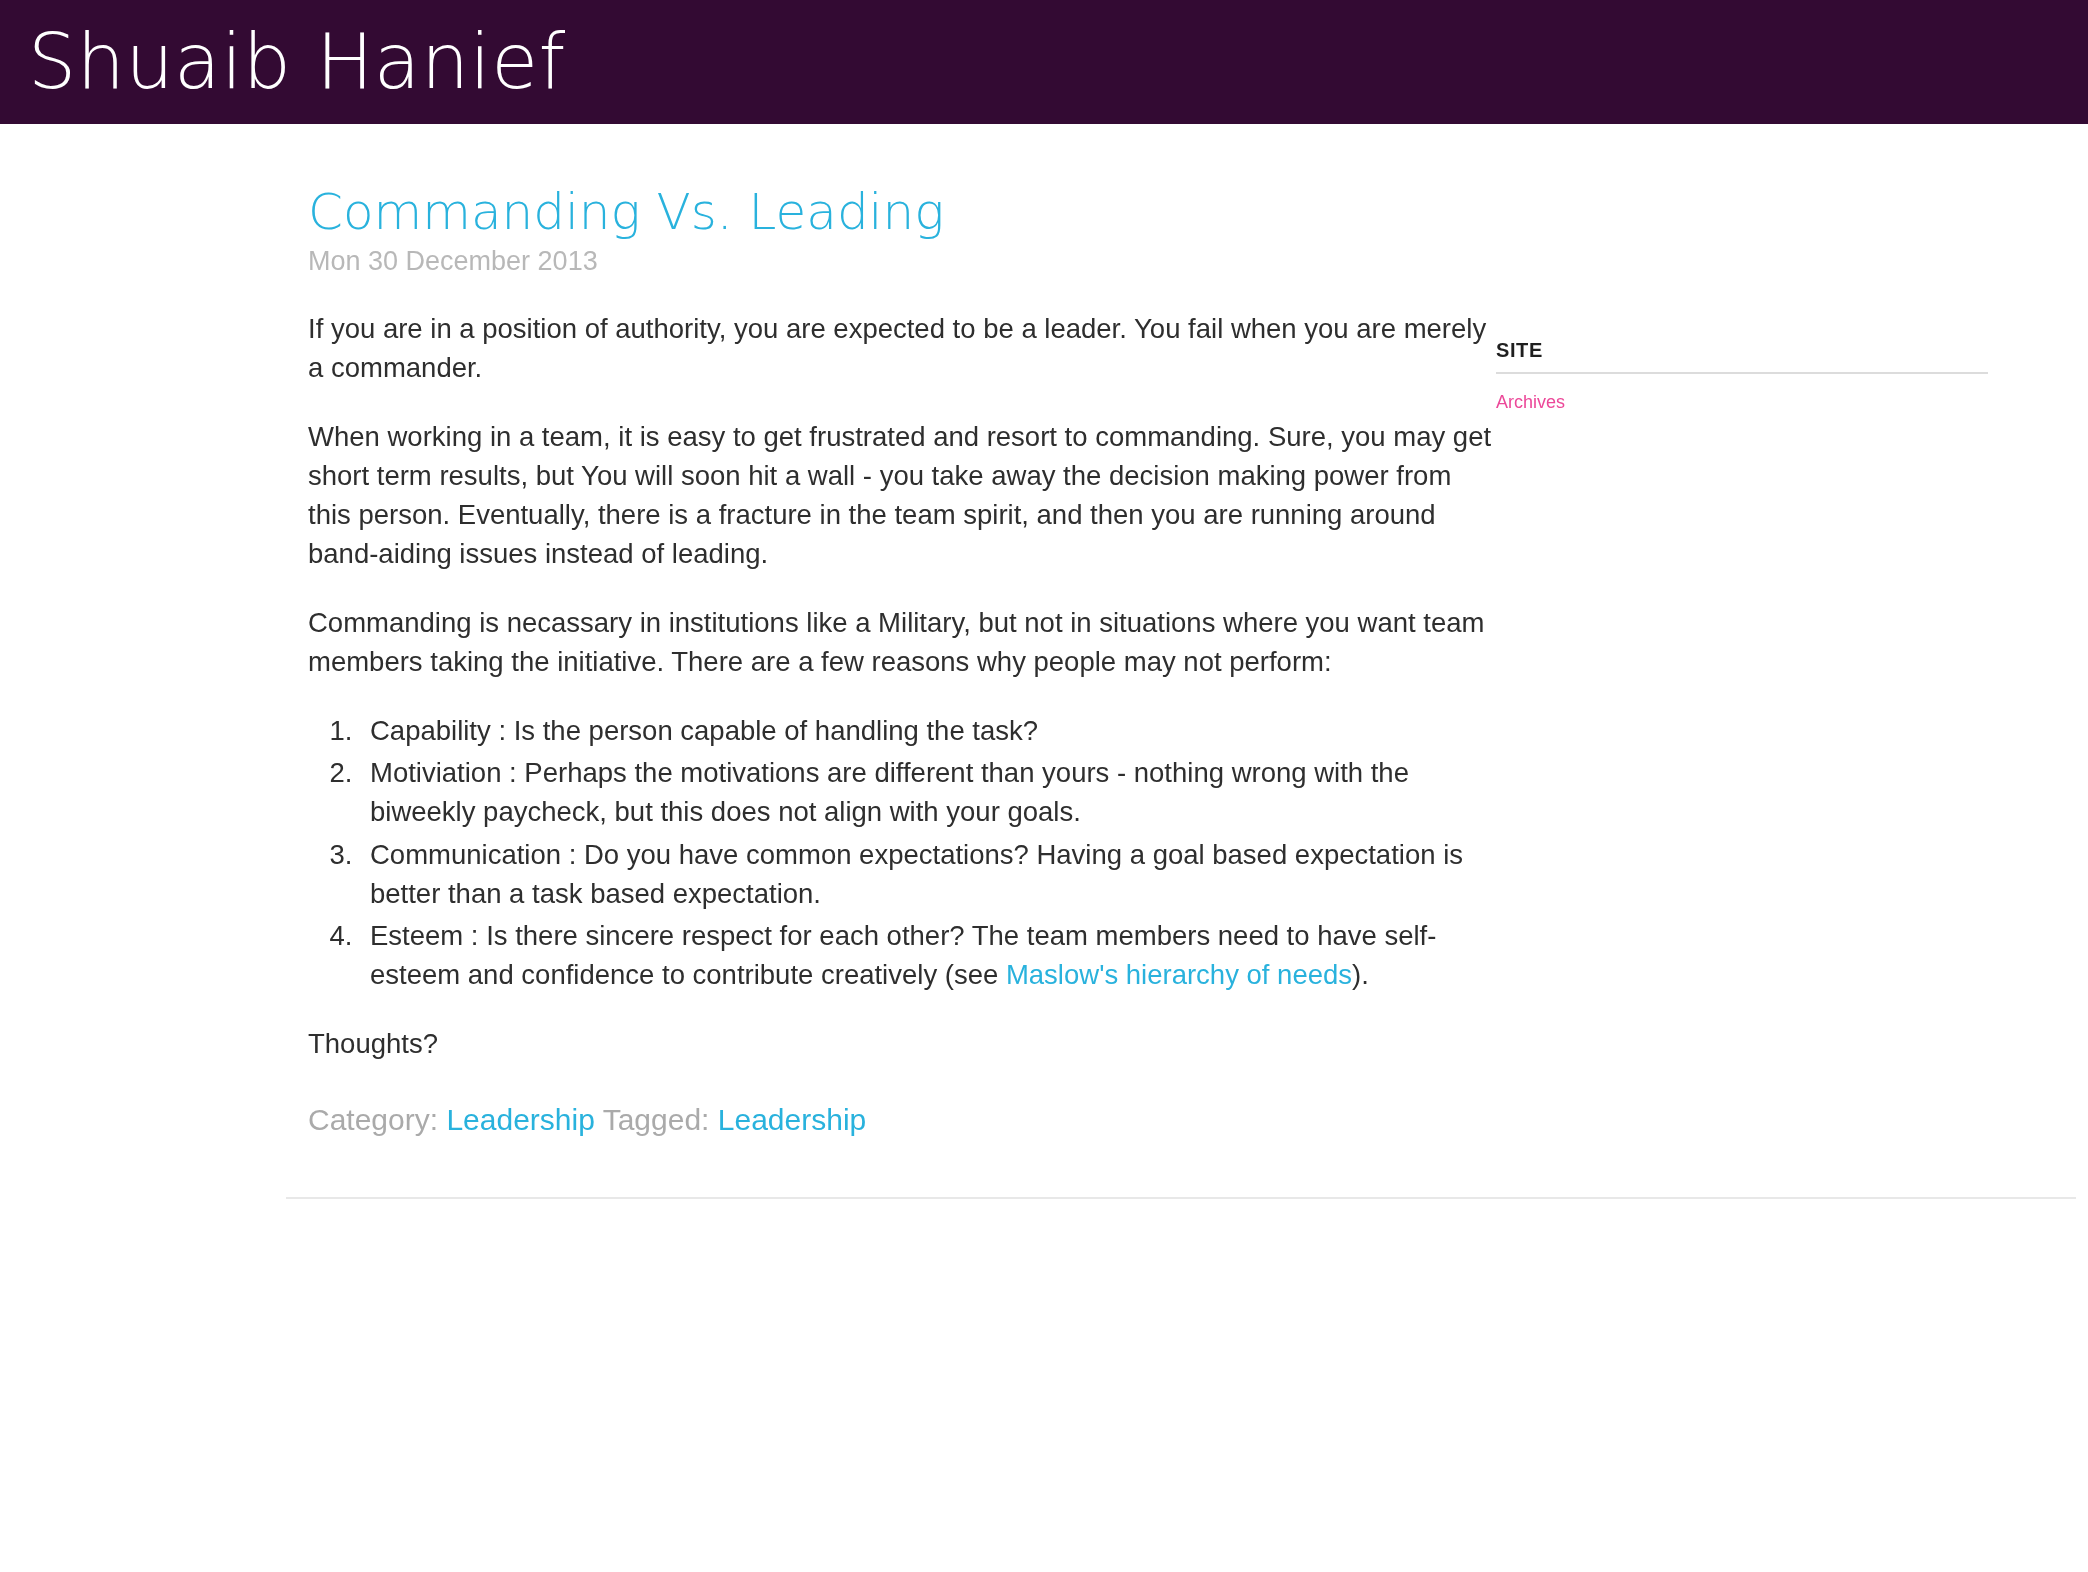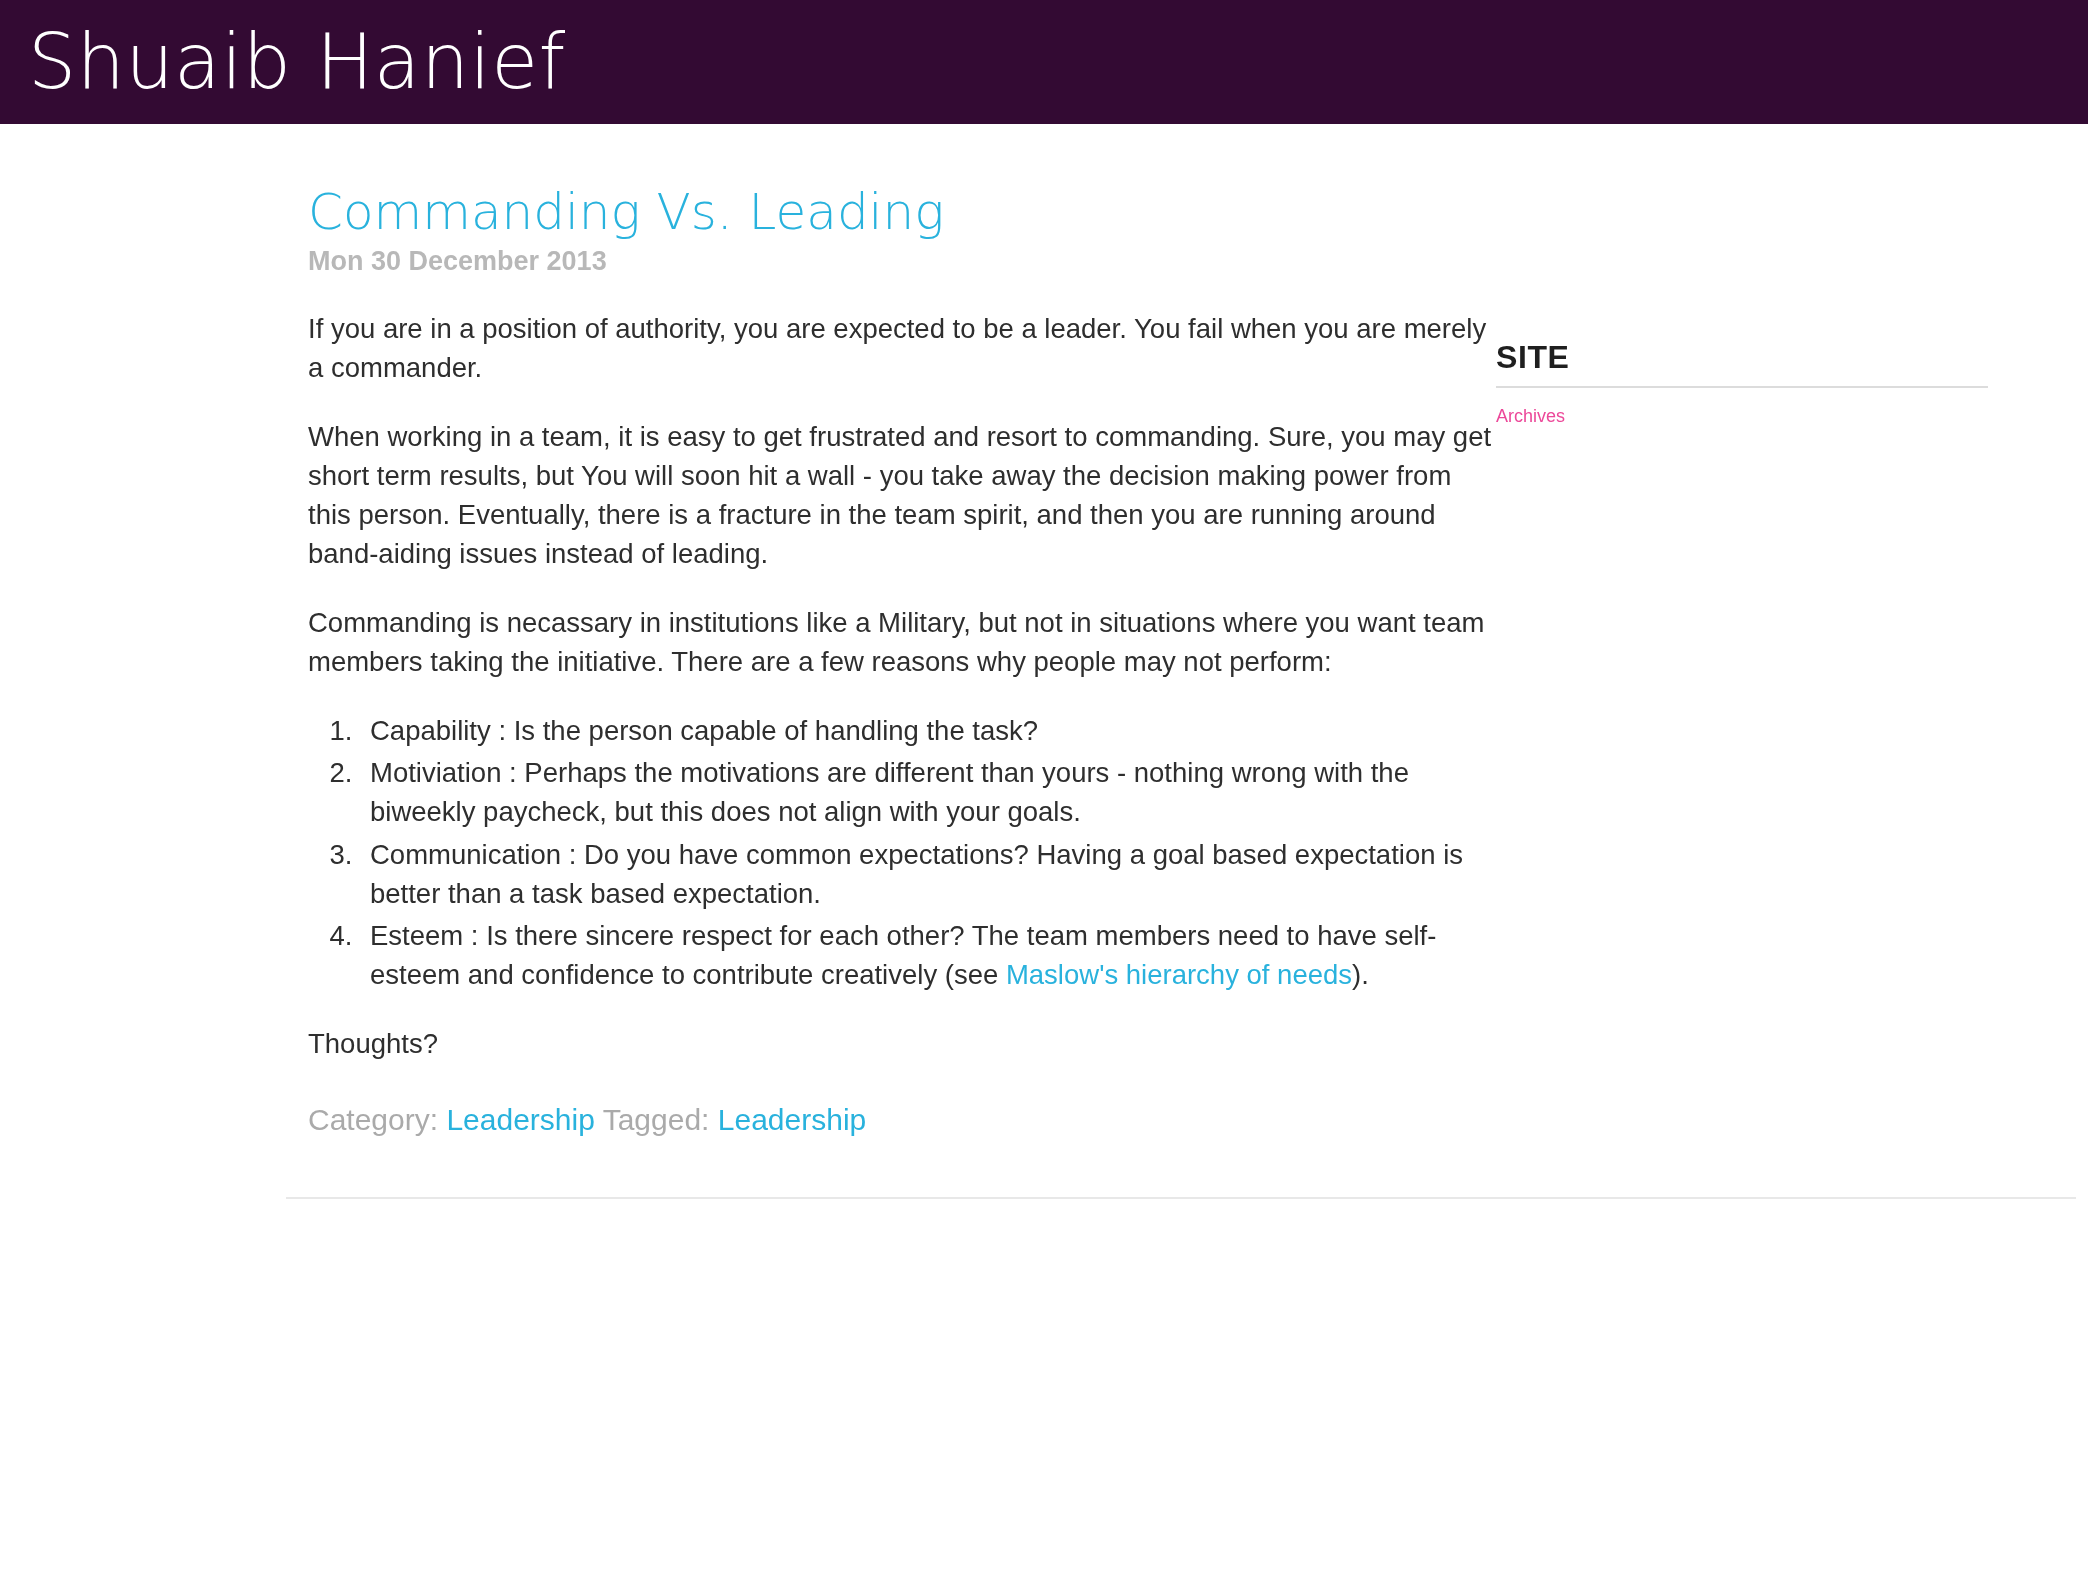--- a/index.html
+++ b/index.html
@@ -55,21 +55,21 @@
     font-size: 50px;
     font-weight: 400;
     line-height: 1.12;
     margin: 0 0 6px 0;
     font-family: "DejaVu Sans", sans-serif;
     font-weight: 300;
   }
   .post-date {
     color: #b8b8b8;
     font-size: 27px;
-    font-weight: 700;
+    font-weight: 400;
     margin: 0 0 32px 0;
   }
   .post-body p {
     color: #2e2e2e;
     font-size: 27.5px;
     line-height: 1.42;
     margin: 0 0 30px 0;
     max-width: 1420px;
   }
   .post-body ol {
@@ -103,21 +103,21 @@
     width: 1790px;
     margin-left: -22px;
   }
 
   
   .side-section {
     margin-bottom: 48px;
   }
   .side-heading {
     color: #1f1f1f;
-    font-size: 32px;
+    font-size: 20px;
     font-weight: 700;
     letter-spacing: 0.6px;
     padding-bottom: 10px;
     border-bottom: 2px solid #dcdcdc;
     margin: 0 0 18px 0;
   }
   .side-list {
     list-style: none;
     margin: 0;
     padding: 0;

